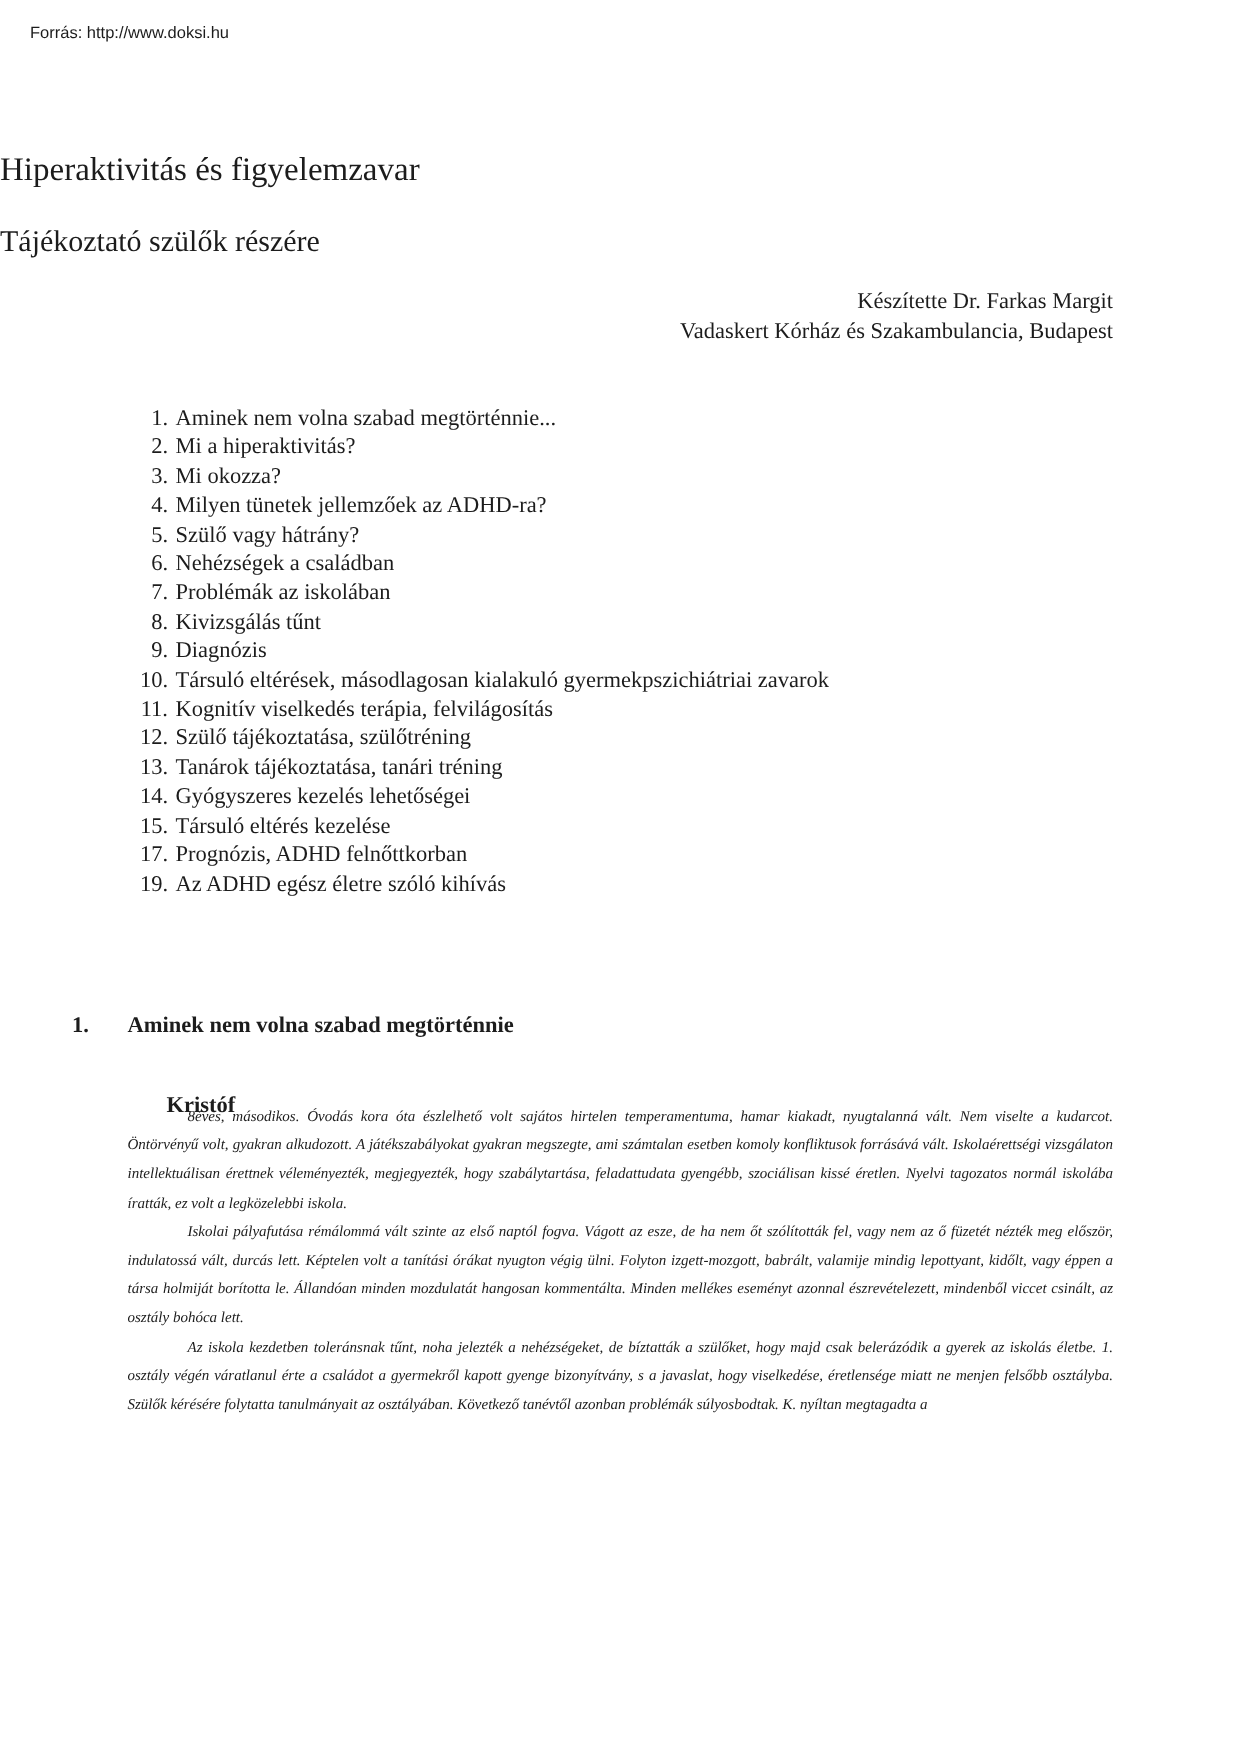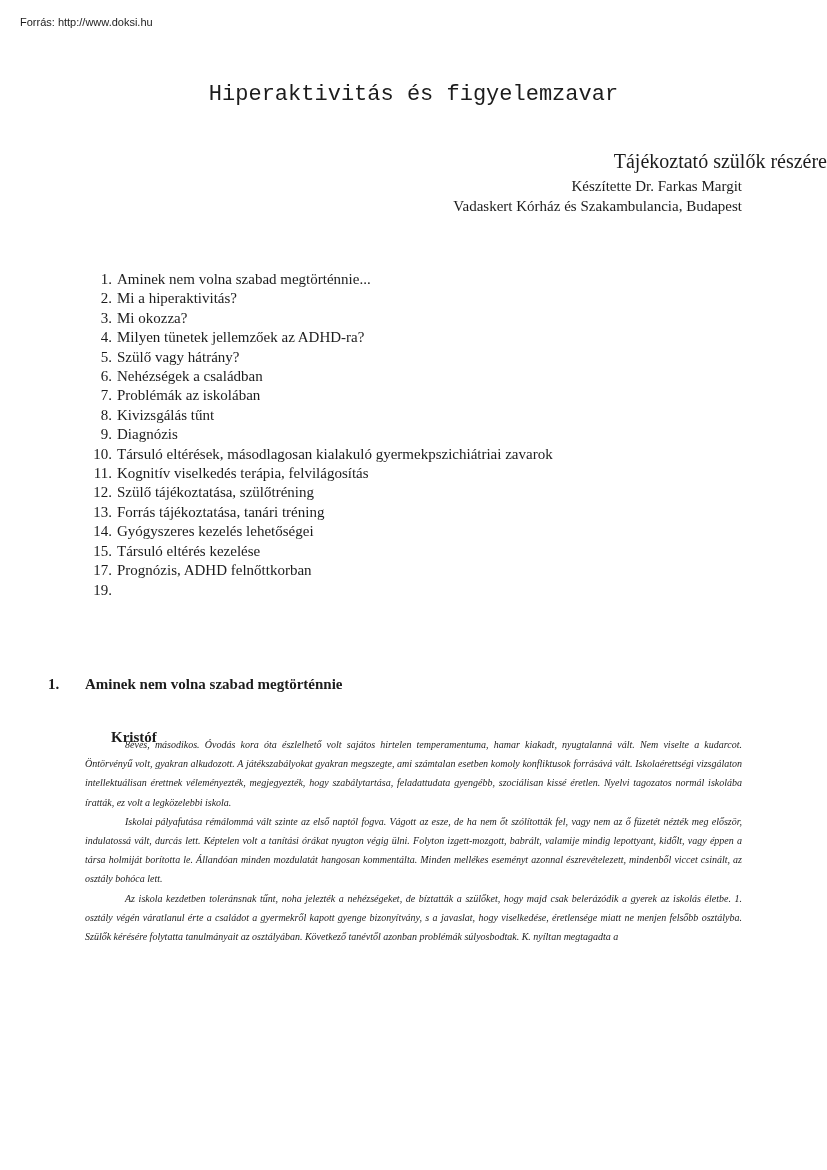--- a/index.html
+++ b/index.html
@@ -19,42 +19,40 @@
   .source-header {
     position: absolute;
     top: 16px;
     left: 20px;
     font-family: "Liberation Sans", sans-serif;
     font-size: 11px;
     color: #1c1c1c;
   }
   .doc-title {
     position: absolute;
-    top: 82px;
+    top: 100px;
     left: 0;
     width: 100%;
-    text-align: center;
     font-size: 22px;
     font-weight: normal;
     margin: 0;
-    font-family: Liberation Mono, monospace;
   }
   .doc-subtitle {
     position: absolute;
     top: 150px;
     left: 0;
     width: 100%;
-    text-align: right;
+    text-align: left;
     font-size: 20px;
     font-weight: normal;
     margin: 0;
   }
   .author-block {
     position: absolute;
-    top: 176px;
+    top: 191px;
     right: 85px;
     text-align: right;
     font-size: 15px;
     line-height: 20px;
   }
   .toc {
     position: absolute;
     top: 270px;
     left: 82px;
     margin: 0;
@@ -169,36 +167,37 @@
     <li>
         <span class="num">11.</span>
         <span>Kognitív viselkedés terápia, felvilágosítás</span>
       </li>
     <li>
         <span class="num">12.</span>
         <span>Szülő tájékoztatása, szülőtréning</span>
       </li>
     <li>
         <span class="num">13.</span>
-        <span>Forrás tájékoztatása, tanári tréning</span>
+        <span>Tanárok tájékoztatása, tanári tréning</span>
       </li>
     <li>
         <span class="num">14.</span>
         <span>Gyógyszeres kezelés lehetőségei</span>
       </li>
     <li>
         <span class="num">15.</span>
         <span>Társuló eltérés kezelése</span>
       </li>
     <li>
         <span class="num">17.</span>
         <span>Prognózis, ADHD felnőttkorban</span>
       </li>
     <li>
         <span class="num">19.</span>
+        <span>Az ADHD egész életre szóló kihívás</span>
       </li>
   </ul>
 
   <h3 class="section-heading">
     <span class="num">1.</span>
     <span>Aminek nem volna szabad megtörténnie</span>
   </h3>
 
   <h4 class="sub-heading">Kristóf</h4>
 

